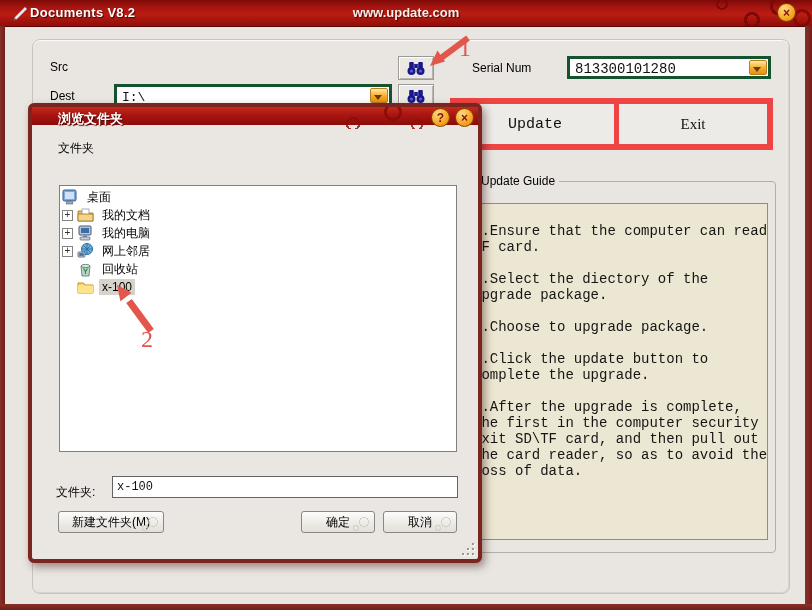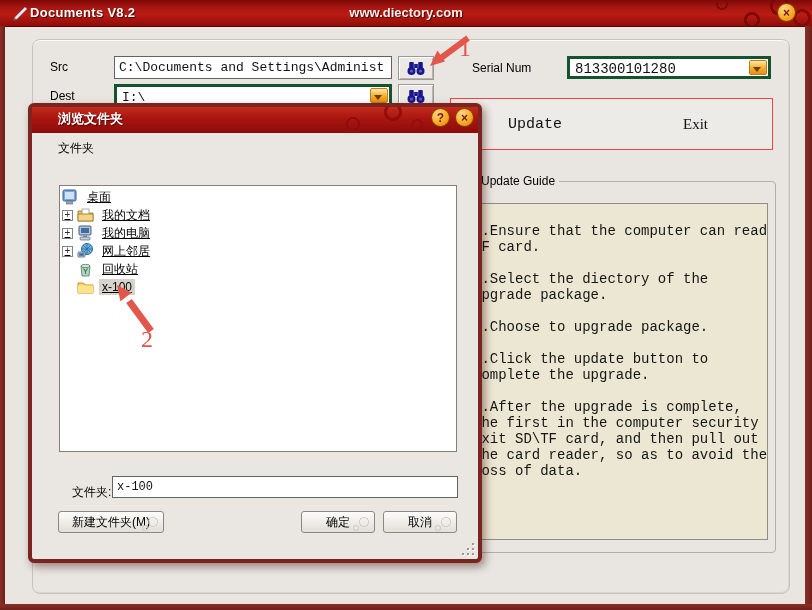--- a/index.html
+++ b/index.html
@@ -42,47 +42,47 @@
   .combo{background:#fff;border:3px solid #14532d;box-sizing:border-box;
     font-family:"Liberation Mono","DejaVu Sans Mono",monospace;font-size:13px;color:#111;
     padding:2px 22px 2px 5px;line-height:17px;overflow:hidden;white-space:nowrap;}
   .drop{position:absolute;right:1px;top:1px;bottom:1px;width:18px;border-radius:2px;cursor:pointer;
     background:linear-gradient(180deg,#ffe8a4,#f5ad2c 55%,#ea8f12);border:1px solid #b97f1a;box-sizing:border-box;}
   .drop::after{content:"";position:absolute;left:3px;top:6px;border:4px solid transparent;border-top:5px solid #6b3c05;}
   .tool-btn{background:#ece9e4;border:1px solid #9a9a9a;box-sizing:border-box;cursor:pointer;
     box-shadow:inset 1px 1px 0 #ffffff, inset -1px -1px 0 #b9b6b0;
     display:flex;align-items:center;justify-content:center;}
 
-  .big-btn{border:1px solid #ef4444;background:#edebe7;box-sizing:border-box;cursor:pointer;
+  .big-btn{border:6px solid #ef4444;background:#edebe7;box-sizing:border-box;cursor:pointer;
     display:flex;align-items:center;justify-content:center;
     font-family:"Liberation Mono","DejaVu Sans Mono",monospace;font-size:15px;color:#111;}
 
   
   .groupbox{left:458px;top:181px;width:316px;height:370px;border:1px solid #b3afa8;border-radius:4px;}
   .group-label{left:477px;top:174px;background:#e9e6e2;padding:0 4px;font-size:12px;}
   .guide-box{left:465px;top:203px;width:303px;height:337px;background:#ece7d2;border:1px solid #908d83;box-sizing:border-box;}
   .guide-box pre{margin:0;padding:19px 0 0 7px;font-family:"Liberation Mono","DejaVu Sans Mono",monospace;
     font-size:14px;line-height:16px;color:#151515;white-space:pre;overflow:hidden;}
 
   
   .dialog{left:28px;top:103px;width:454px;height:460px;box-sizing:border-box;
     border:4px solid #7b2520;border-radius:6px;background:#eae7e2;z-index:20;
     box-shadow:3px 4px 9px rgba(60,15,10,.45);}
-  .dlg-titlebar{left:0;top:0;right:0;height:26px;
+  .dlg-titlebar{left:0;top:0;right:0;height:18px;
     background:linear-gradient(180deg,#c32b1c 0%,#a81510 45%,#8c0c09 100%);}
   .dlg-title{left:26px;top:3px;font-size:13px;font-weight:bold;color:#fff;text-shadow:1px 1px 1px #4d0403;}
   .dlg-swirls{right:55px;top:0;width:110px;height:22px;opacity:.8;
     background:
       radial-gradient(circle at 80px 5px, transparent 6px,#8a0b08 6px 9px,transparent 9px),
       radial-gradient(circle at 40px 17px, transparent 5px,#8a0b08 5px 7px,transparent 7px),
       radial-gradient(circle at 104px 18px, transparent 4px,#930d09 4px 6px,transparent 6px);}
   .dlg-help{right:28px;top:1px;}
   .dlg-close{right:4px;top:1px;}
 
-  .treebox{left:27px;top:78px;width:398px;height:267px;background:#fff;border:1px solid #82807b;box-sizing:border-box;overflow:hidden;text-decoration:underline;}
+  .treebox{left:27px;top:78px;width:398px;height:267px;background:#fff;border:1px solid #82807b;box-sizing:border-box;overflow:hidden;}
   .trow{position:relative;height:18px;display:flex;align-items:center;font-size:12px;cursor:default;}
   .trow .plus{width:11px;height:11px;border:1px solid #848484;background:#fff;box-sizing:border-box;
     font-size:10px;line-height:8px;text-align:center;color:#333;margin-right:4px;cursor:pointer;flex:0 0 auto;}
   .trow .spacer{width:15px;flex:0 0 auto;}
   .trow .ticon{width:17px;height:16px;margin-right:5px;flex:0 0 auto;}
   .trow .tlabel{padding:1px 3px;}
   .trow .tlabel.sel{background:#d7d3cb;}
 
   .dlg-btn{background:linear-gradient(180deg,#fdfcfb,#eceae5 60%,#e2dfd8);border:1px solid #8a8882;border-radius:3px;
     box-sizing:border-box;font-size:12px;display:flex;align-items:center;justify-content:center;cursor:pointer;
@@ -101,32 +101,31 @@
 
 <div id="root">
 
   <div class="abs titlebar">
     <div class="abs tb-swirls"></div>
     <svg class="abs" style="left:12px;top:4px;" width="18" height="18" viewBox="0 0 18 18">
       <path d="M2 16 L5 15 L15 5 L13 3 L3 13 Z" fill="#e8e6ef" stroke="#8d8da8" stroke-width="0.8"></path>
       <path d="M2 16 L4.2 15.4 L2.8 13.9 Z" fill="#4a4a5e"></path>
     </svg>
     <div class="abs win-title">Documents  V8.2</div>
-    <div class="abs win-site">www.diectory.com</div>
+    <div class="abs win-site">www.update.com</div>
     <div class="abs round-btn win-close">×</div>
   </div>
 
   <div class="abs edge edge-l"></div>
   <div class="abs edge edge-r"></div>
   <div class="abs edge-b edge"></div>
 
   <div class="abs inner-panel"></div>
 
   <div class="abs lbl" style="left:50px;top:60px;">Src</div>
-  <input class="abs field" style="left: 114px; top: 56px; width: 278px; height: 23px;" value="C:\Documents and Settings\Administ">
   <div class="abs tool-btn" style="left:398px;top:56px;width:36px;height:24px;">
     <svg width="20" height="15" viewBox="0 0 20 15">
       <rect x="3.2" y="1" width="4.6" height="6" rx="1" fill="#18188c"></rect>
       <rect x="12.2" y="1" width="4.6" height="6" rx="1" fill="#18188c"></rect>
       <rect x="8.2" y="3" width="3.6" height="4" fill="#18188c"></rect>
       <circle cx="5.5" cy="10" r="4" fill="#18188c"></circle>
       <circle cx="14.5" cy="10" r="4" fill="#18188c"></circle>
       <circle cx="5.5" cy="10" r="1.6" fill="#5d5dc8"></circle>
       <circle cx="14.5" cy="10" r="1.6" fill="#5d5dc8"></circle>
     </svg>
@@ -248,21 +247,21 @@
           <svg class="ticon" viewBox="0 0 17 16">
             <path d="M1 4 L6.5 4 L8 6 L16 6 L16 14 L1 14 Z" fill="#ffd766" stroke="#b8860b" stroke-width="0.9"></path>
             <path d="M1 6.5 L16 6.5 L16 14 L1 14 Z" fill="#ffe28a"></path>
           </svg>
           <span class="tlabel sel">x-100</span>
         </div>
 
       </div>
     </div>
 
-    <div class="abs lbl" style="left:40px;top:377px;">文件夹:</div>
+    <div class="abs lbl" style="left:24px;top:377px;">文件夹:</div>
     <input class="abs field" style="left: 80px; top: 369px; width: 346px; height: 22px; font-size: 12px;" value="x-100">
 
     <div class="abs dlg-btn" style="left:26px;top:404px;width:106px;height:22px;">新建文件夹(M)</div>
     <div class="abs dlg-btn" style="left:269px;top:404px;width:74px;height:22px;">确定</div>
     <div class="abs dlg-btn" style="left:351px;top:404px;width:74px;height:22px;">取消</div>
 
     <div class="abs grip">
       <i style="right:1px;bottom:1px;"></i>
         <i style="right:1px;bottom:6px;"></i>
       <i style="right:6px;bottom:1px;"></i>

